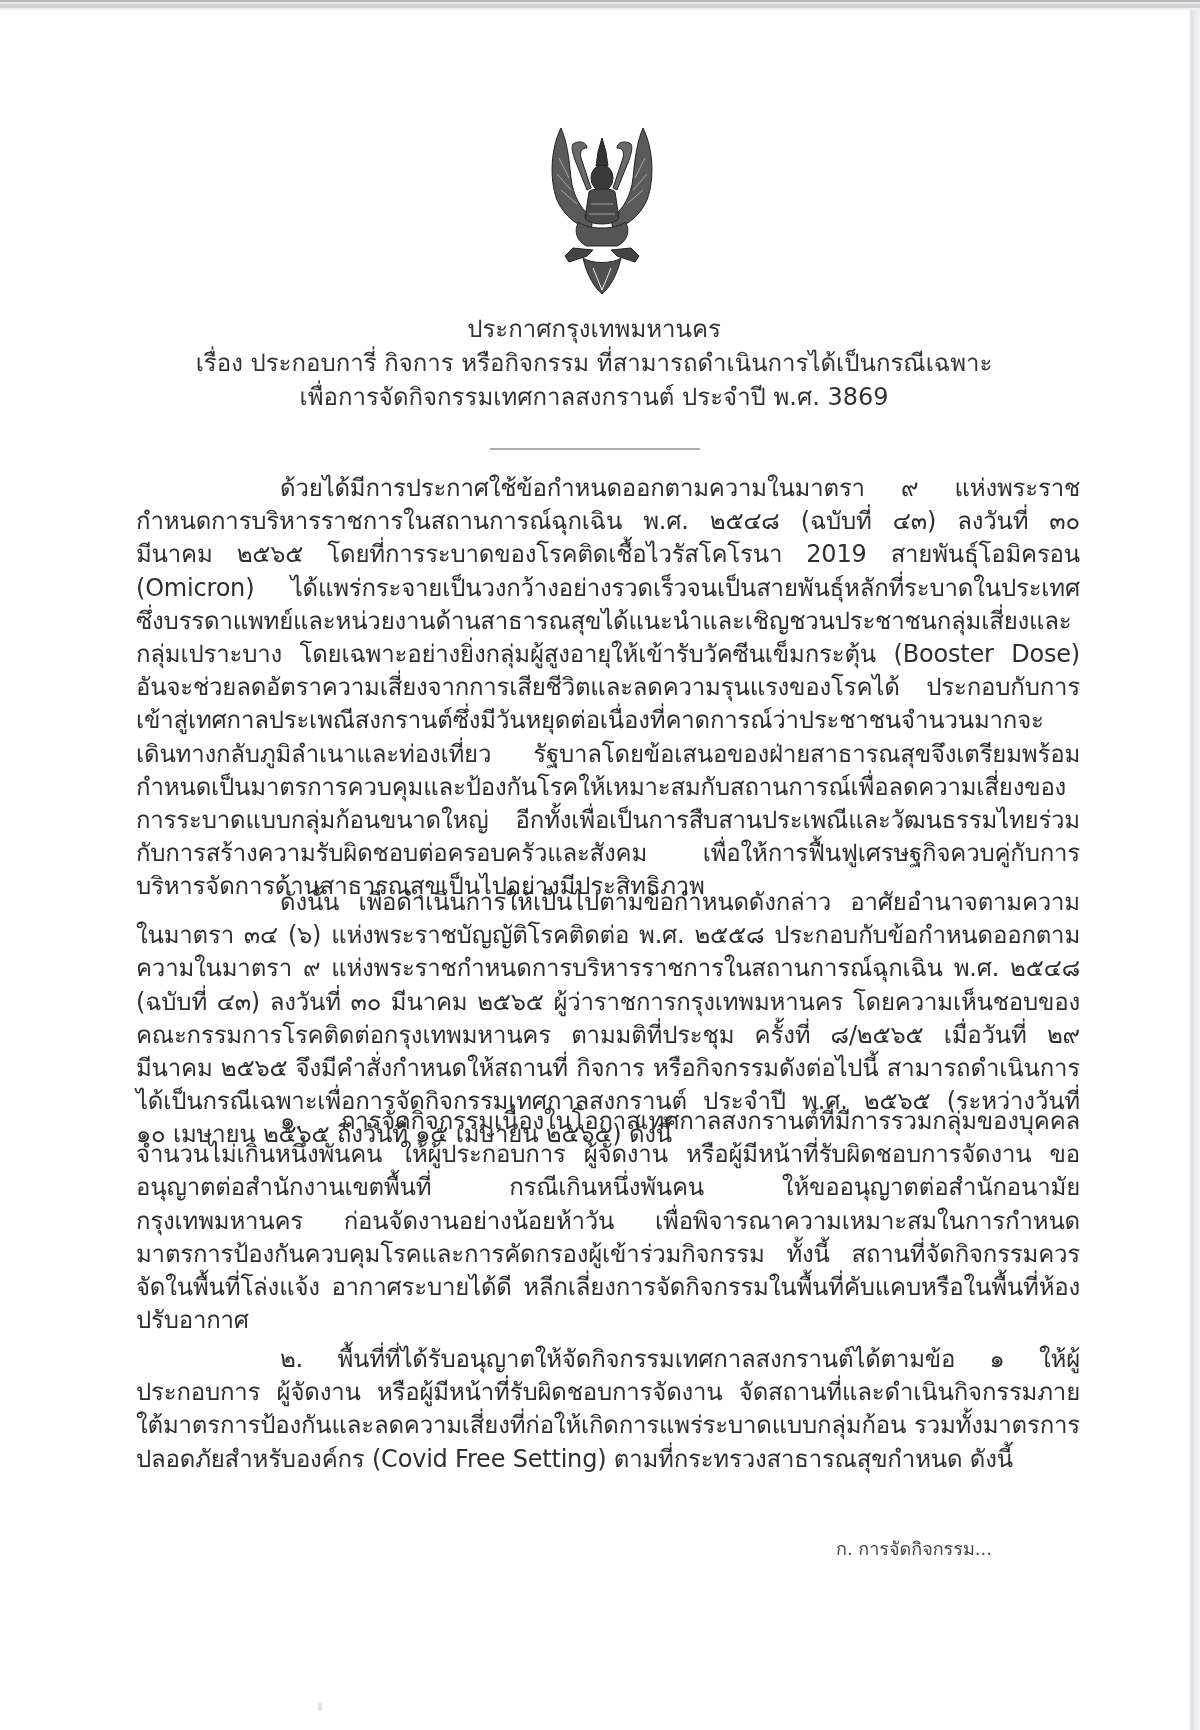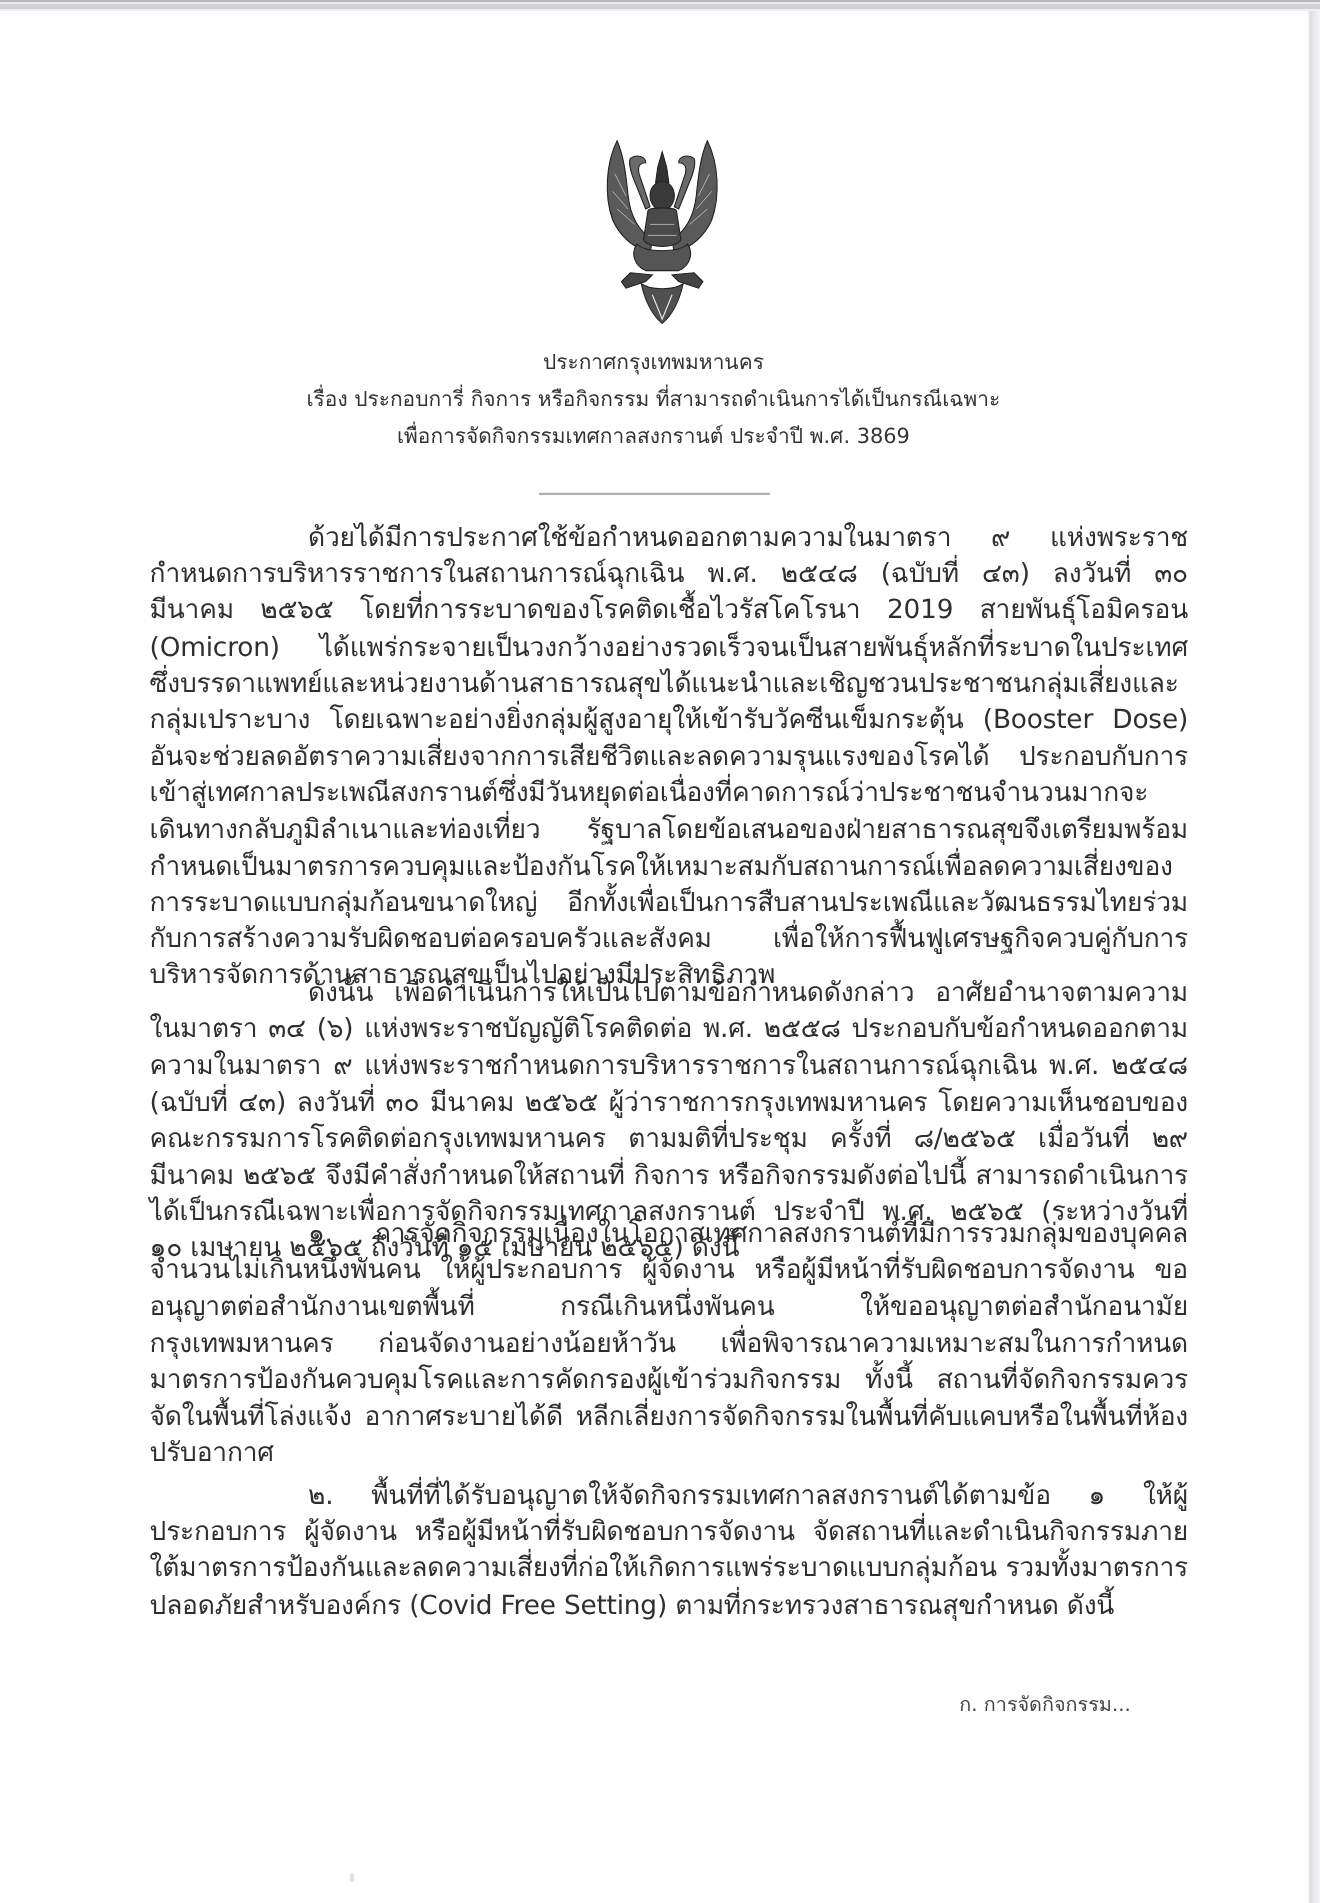--- a/index.html
+++ b/index.html
@@ -40,21 +40,21 @@
       left: 543px;
       top: 108px;
       width: 118px;
       height: 180px;
     }
     .heading {
       position: absolute;
       left: 0;
       width: 1188px;
       text-align: center;
-      font-size: 19px;
+      font-size: 24px;
       line-height: 33px;
       color: #333;
     }
     .heading.h1 { top: 303px; }
     .heading.h2 { top: 337px; }
     .heading.h3 { top: 371px; }
     .divider {
       position: absolute;
       left: 490px;
       top: 438px;
@@ -77,21 +77,21 @@
     .para .indent {
       display: inline-block;
       width: 144px;
     }
     .para-1 { top: 462px; }
     .para-2 { top: 876px; }
     .para-3 { top: 1095px; }
     .para-4 { top: 1333px; }
     .footer-note {
       position: absolute;
-      left: 872px;
+      left: 836px;
       top: 1524px;
       font-size: 18px;
       color: #444;
     }
     .speck {
       position: absolute;
       left: 318px;
       top: 1693px;
       width: 4px;
       height: 8px;

